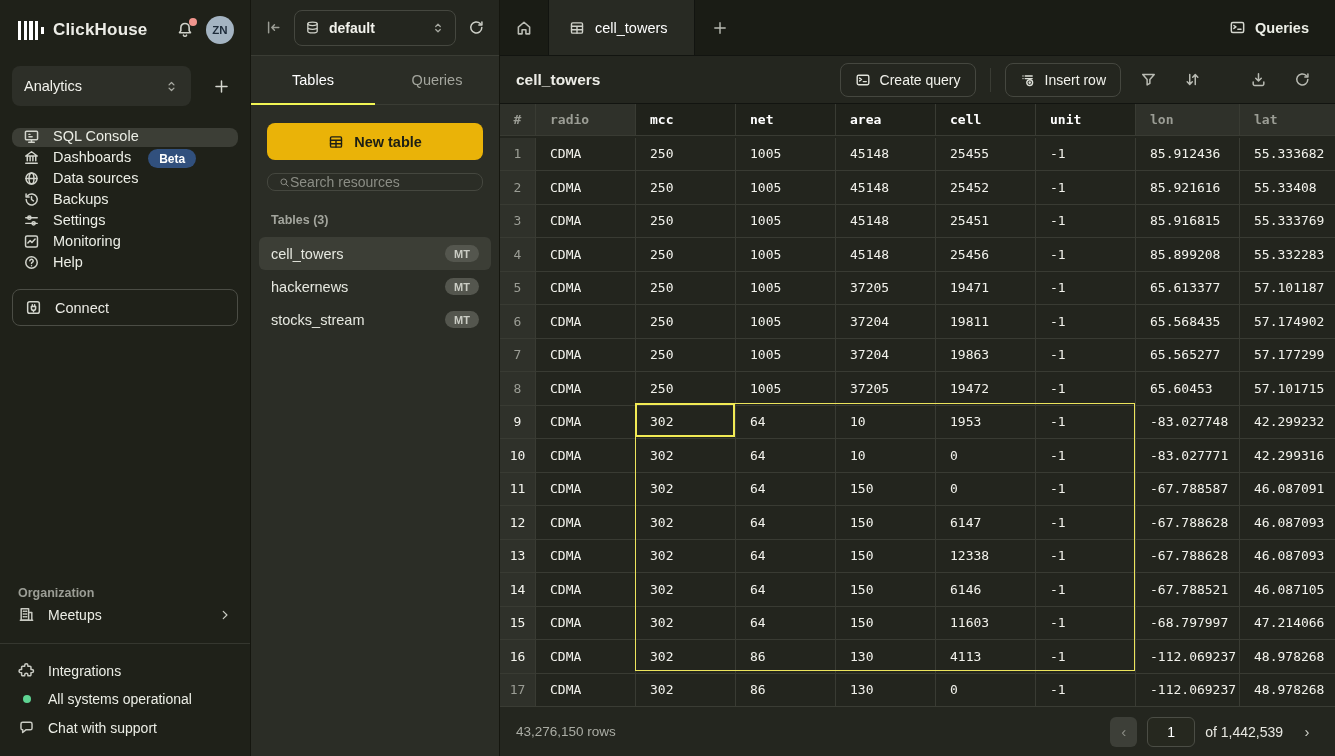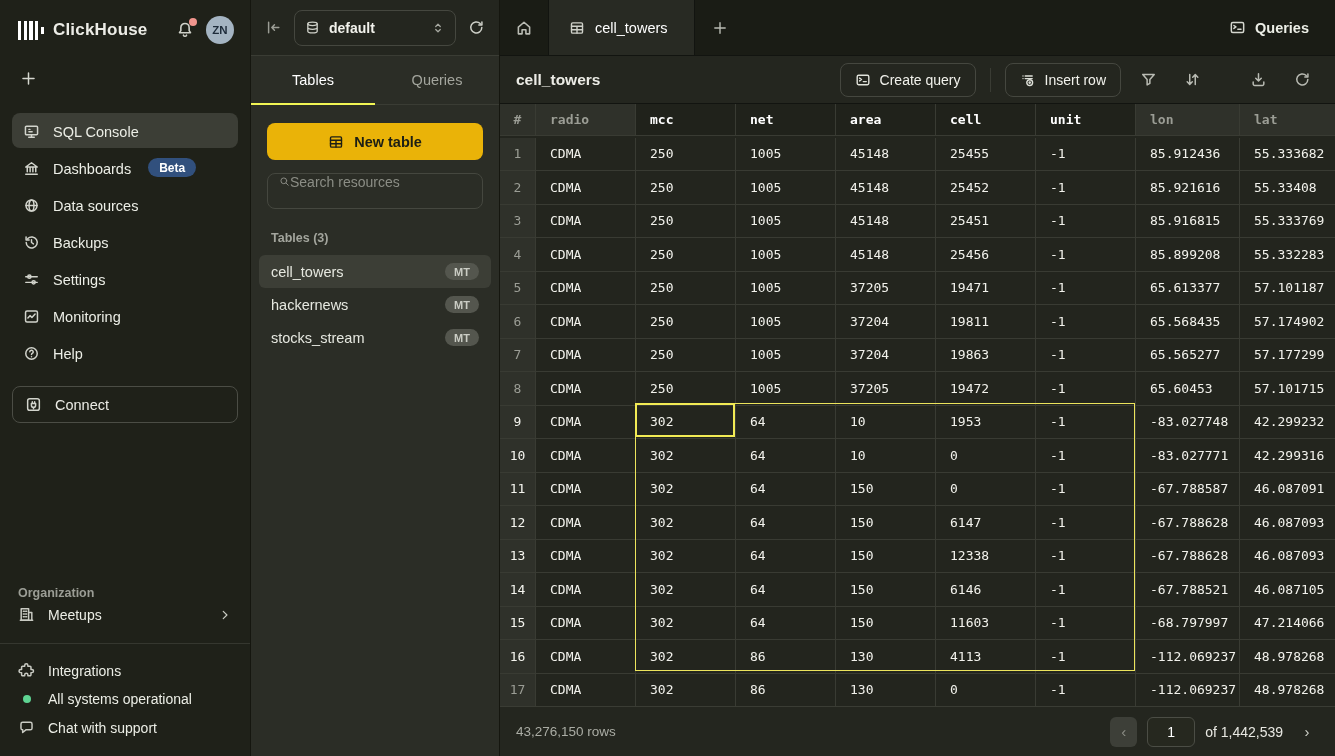--- a/index.html
+++ b/index.html
@@ -20,21 +20,21 @@
   .bell-dot { position:absolute; top:-3px; right:-3px; width:8px; height:8px; border-radius:50%; background:#f0958d; }
   .avatar { width:28px; height:28px; border-radius:50%; background:#a4b4c2; color:#1d2b3a; font-size:11.5px; font-weight:700; display:flex; align-items:center; justify-content:center; }
 
   .ws-row { display:flex; align-items:center; margin-top:22px; gap:14px; }
   .ws-select { flex:1; height:40px; background:#2d2f28; border-radius:8px; display:flex; align-items:center; padding:0 12px; cursor:pointer; }
   .ws-select .lbl { font-size:14.5px; color:#f2f2ec; }
   .ws-select .chev { margin-left:auto; color:#a8aaa2; }
   .ws-add { color:#d5d7cf; padding:4px 8px; cursor:pointer; }
 
   .nav { margin-top:22px; display:flex; flex-direction:column; gap:2px; }
-  .nav-item { height:35px; border-radius:8px; display:flex; align-items:flex-end; gap:13px; padding:8px 11px; font-size:14.5px; color:#eceee6; cursor:pointer; }
+  .nav-item { height:19px; border-radius:8px; display:flex; align-items:flex-start; gap:13px; padding:0 11px; font-size:14.5px; color:#eceee6; cursor:pointer; }
   .nav-item .nico { color:#d2d4cc; width:17px; }
   .nav-item.active { background:#3c3e36; }
   .badge-beta { margin-left:4px; background:#31507d; color:#fff; font-size:12px; font-weight:600; padding:2.5px 11px; border-radius:11px; }
 
   .connect-btn { margin-top:16px; height:37px; border:1px solid #4b4d45; border-radius:8px; display:flex; align-items:center; gap:13px; padding:0 12px; font-size:14.5px; cursor:pointer;text-align:center; }
   .connect-btn .nico { color:#d2d4cc; }
 
   .sb-spacer { flex:1; }
   .org-label { font-size:12.5px; font-weight:700; color:#9b9d95; padding:0 6px; margin-bottom:0; }
   .sb-divider { height:1px; background:#35372f; margin:14px -12px 12px; }
@@ -51,21 +51,21 @@
   .db-select .nico { color:#cfd1c9; }
   .db-select .lbl { font-size:14px; font-weight:600; color:#f2f2ec; }
   .db-select .chev { margin-left:auto; color:#a8aaa2; }
   .panel-refresh { color:#cfd1c9; cursor:pointer; }
 
   .panel-tabs { display:flex; height:49px; border-bottom:1px solid #3a3c34; }
   .panel-tab { width:50%; display:flex; align-items:center; justify-content:center; font-size:14.5px; color:#a3a59d; cursor:pointer; border-bottom:2px solid transparent; margin-bottom:-1px; }
   .panel-tab.active { color:#fff; border-bottom-color:#f1f554; }
 
   .newtable-btn { margin:18px 16px 0; height:37px; background:#eab308; border-radius:8px; display:flex; align-items:center; justify-content:center; gap:10px; color:#1d1f15; font-size:14.5px; font-weight:600; cursor:pointer; }
-  .search-box { margin:13px 16px 0; height:36px; border:1px solid #45473f; border-radius:8px; display:flex; align-items:flex-start; gap:0; padding:0 11px; color:#8b8d85; }
+  .search-box { margin:13px 16px 0; height:18px; border:1px solid #45473f; border-radius:8px; display:flex; align-items:center; gap:0; padding:0 11px; color:#8b8d85; }
   .search-box input { flex:1; background:transparent; border:none; outline:none; color:#e8e8e2; font-size:14px; font-family:inherit; }
   .search-box input::placeholder { color:#8b8d85; }
 
   .tables-label { font-size:12.5px; font-weight:700; color:#a3a59d; padding:22px 20px 10px; }
   .table-list { padding:0 8px; display:flex; flex-direction:column; }
   .table-item { height:33px; border-radius:6px; display:flex; align-items:center; padding:0 12px; font-size:14.5px; color:#e6e8e0; cursor:pointer; }
   .table-item.active { background:#3c3e36; }
   .badge-mt { margin-left:auto; background:#54564e; color:#cbcdc5; font-size:11px; font-weight:600; padding:2.5px 9px; border-radius:10px; }
 
   
@@ -229,20 +229,28 @@
           <svg width="18" height="18" viewBox="0 0 16 16">
             <use href="#i-bell"></use>
           </svg>
           <span class="bell-dot"></span>
         </span>
       <span class="avatar">ZN</span>
     </span>
   </div>
 
   <div class="ws-row">
+    <div class="ws-select">
+      <span class="lbl">Analytics</span>
+      <span class="chev">
+          <svg width="15" height="15" viewBox="0 0 16 16">
+            <use href="#i-updown"></use>
+          </svg>
+        </span>
+    </div>
     <span class="ws-add">
         <svg width="17" height="17" viewBox="0 0 16 16">
           <use href="#i-plus"></use>
         </svg>
       </span>
   </div>
 
   <nav class="nav">
     <div class="nav-item active">
       <span class="nico">

